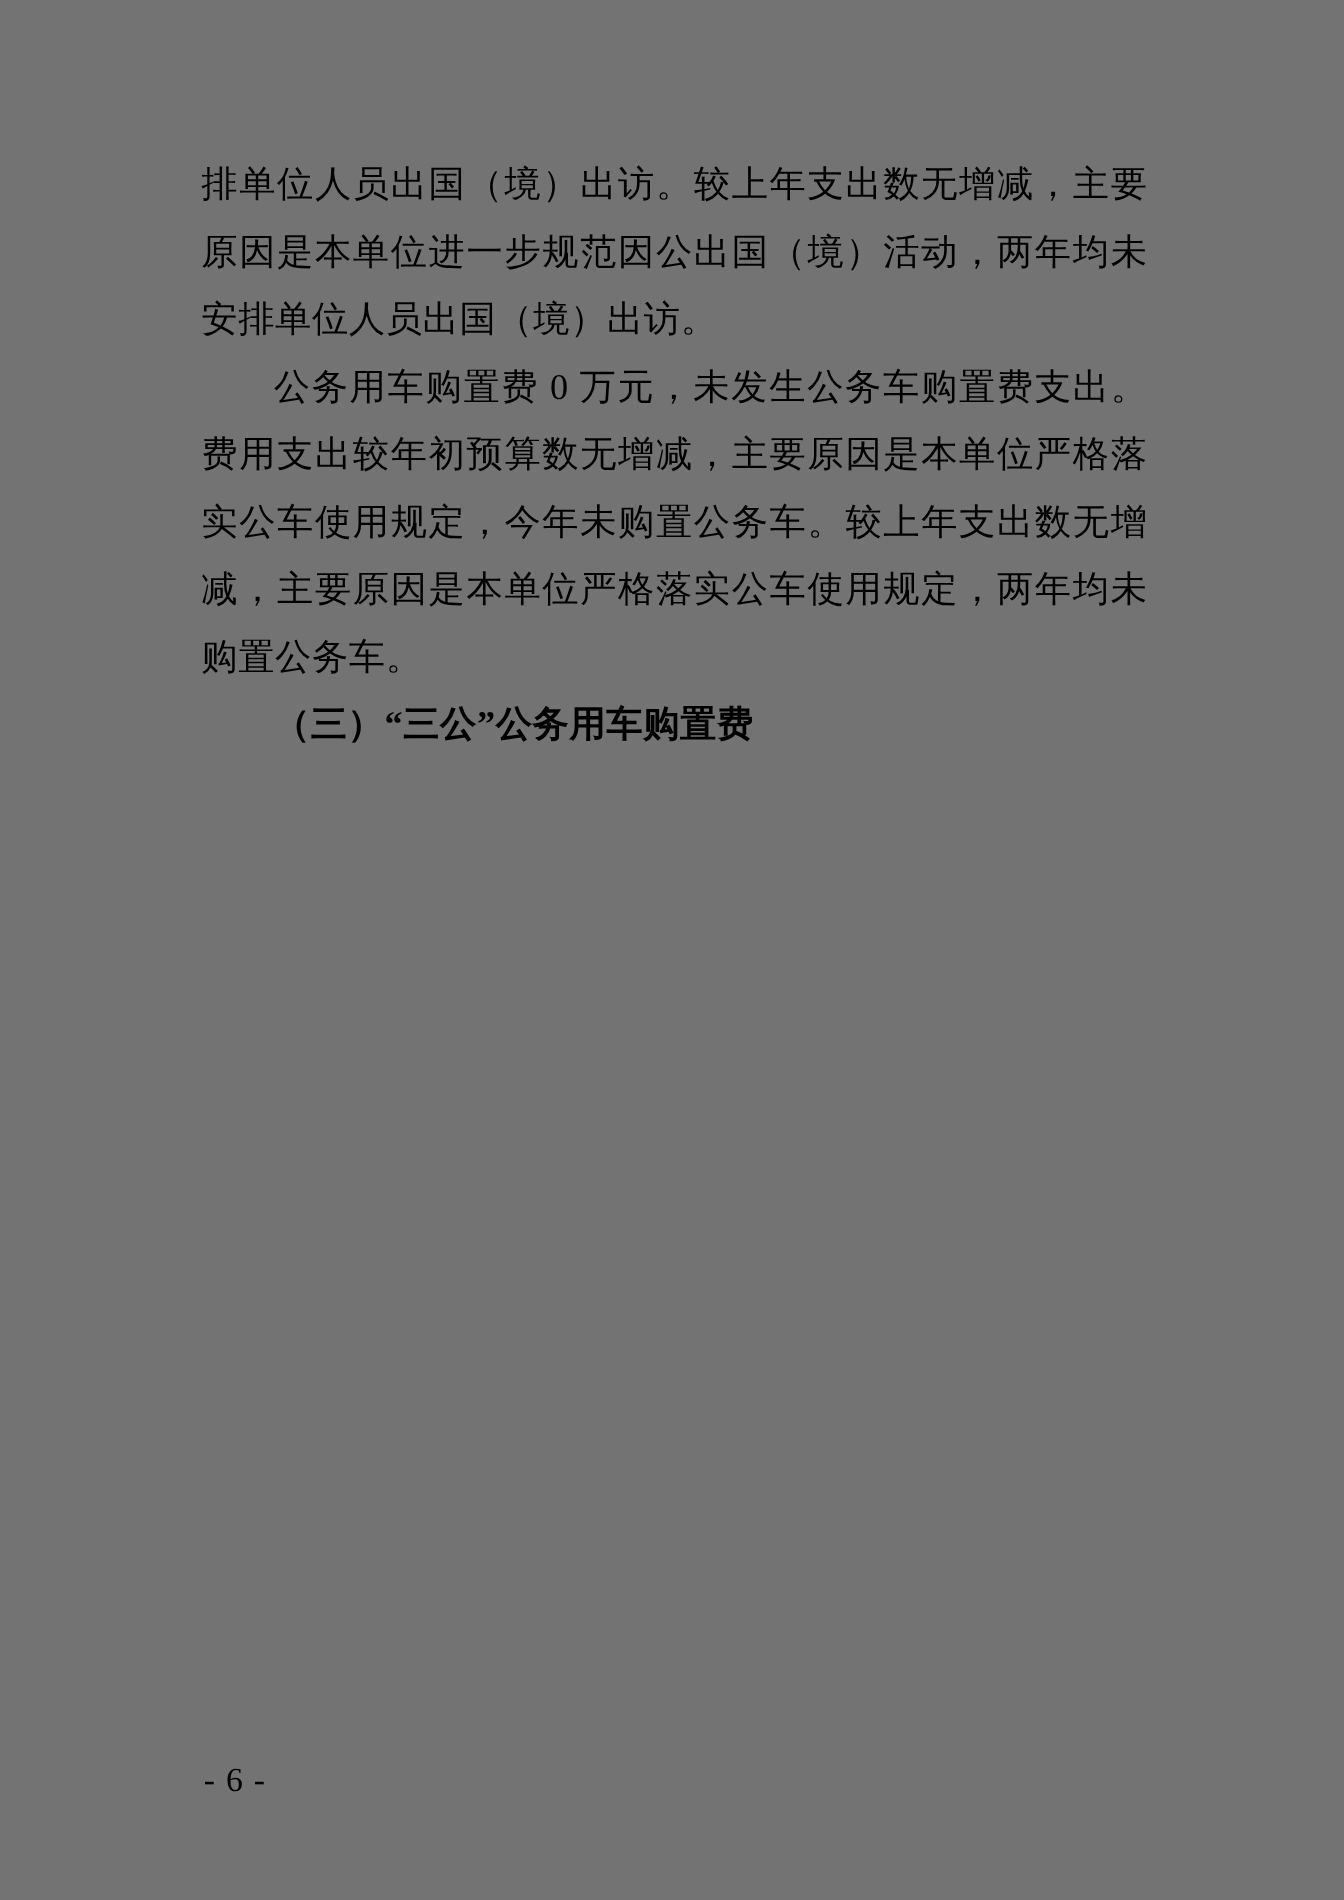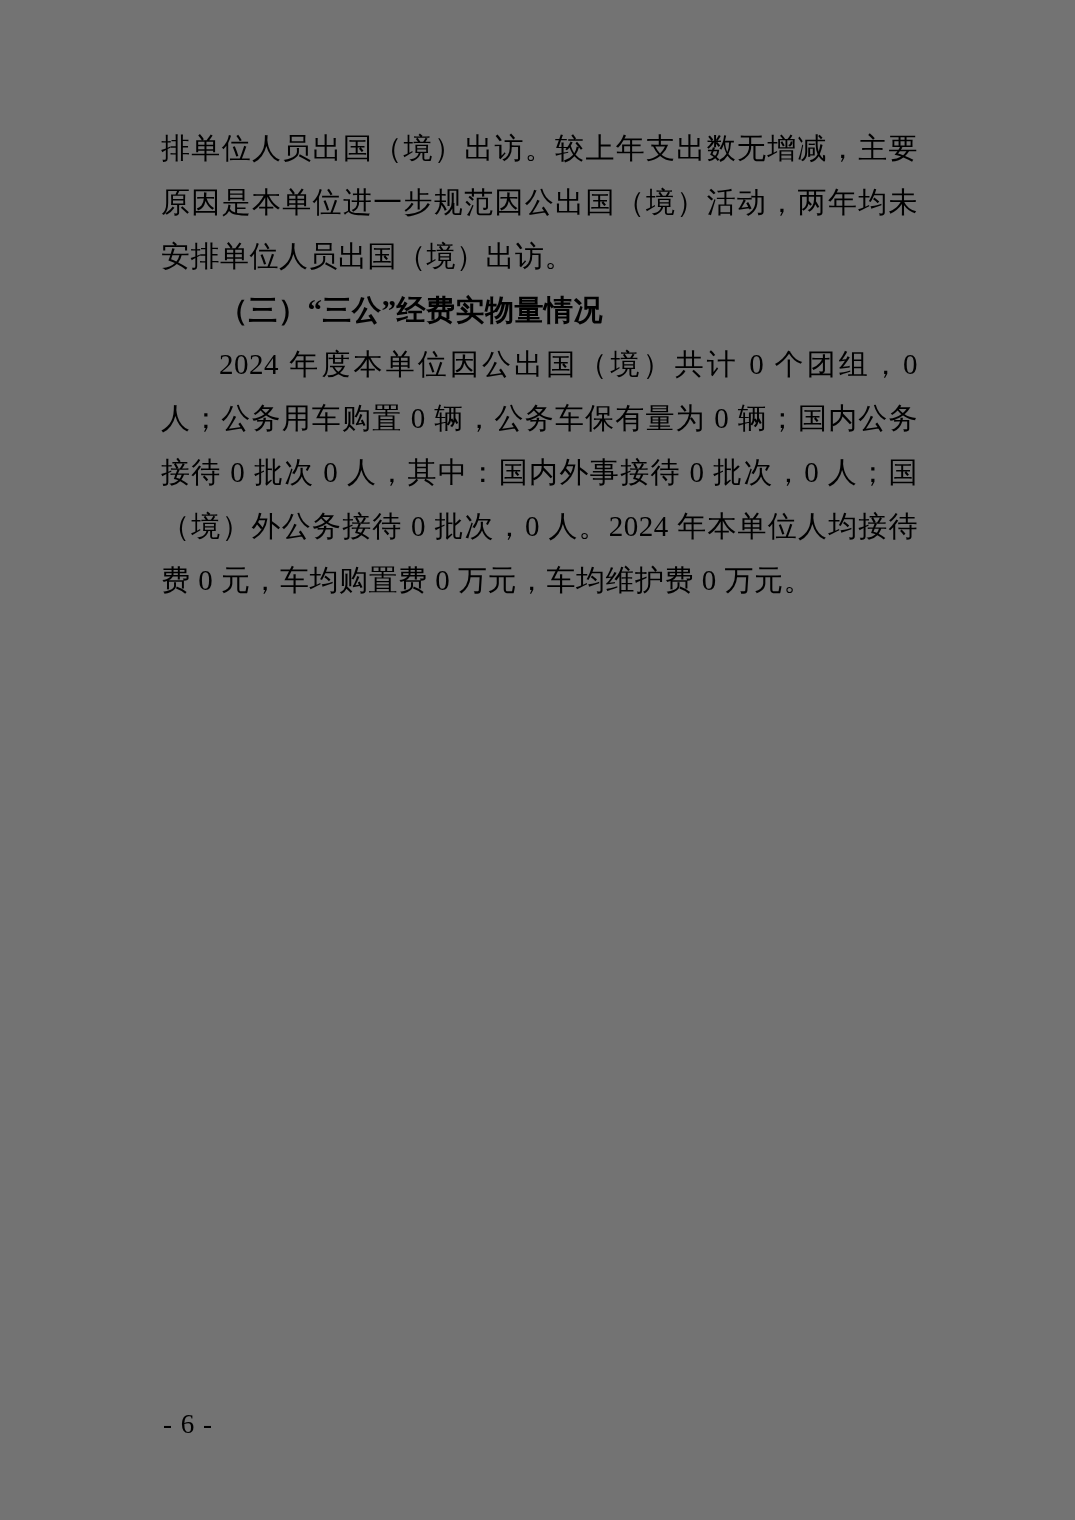--- a/index.html
+++ b/index.html
@@ -52,17 +52,17 @@
     line-height: 40px;
     letter-spacing: 1px;
   }
 </style>
 </head>
 <body>
 
 <div class="page">
   <div class="content">
     <p class="para no-indent">排单位人员出国（境）出访。较上年支出数无增减，主要原因是本单位进一步规范因公出国（境）活动，两年均未安排单位人员出国（境）出访。</p>
-    <h3 class="section-heading">（三）“三公”经费实物量情况</h3>
-    <p class="para">2024 年度本单位因公出国（境）共计 0 个团组，0 人；公务用车购置 0 辆，公务车保有量为 0 辆；国内公务接待 0 批次 0 人，其中：国内外事接待 0 批次，0 人；国（境）外公务接待 0 批次，0 人。2024 年本单位人均接待费 0 元，车均购置费 0 万元，车均维护费 0 万元。</p>
+    <p class="para">公务用车购置费 0 万元，未发生公务车购置费支出。费用支出较年初预算数无增减，主要原因是本单位严格落实公车使用规定，今年未购置公务车。较上年支出数无增减，主要原因是本单位严格落实公车使用规定，两年均未购置公务车。</p>
+    <h3 class="section-heading">（三）“三公”公务用车购置费</h3>
   </div>
   <div class="page-footer">- 6 -</div>
 </div>
 
 </body></html>

